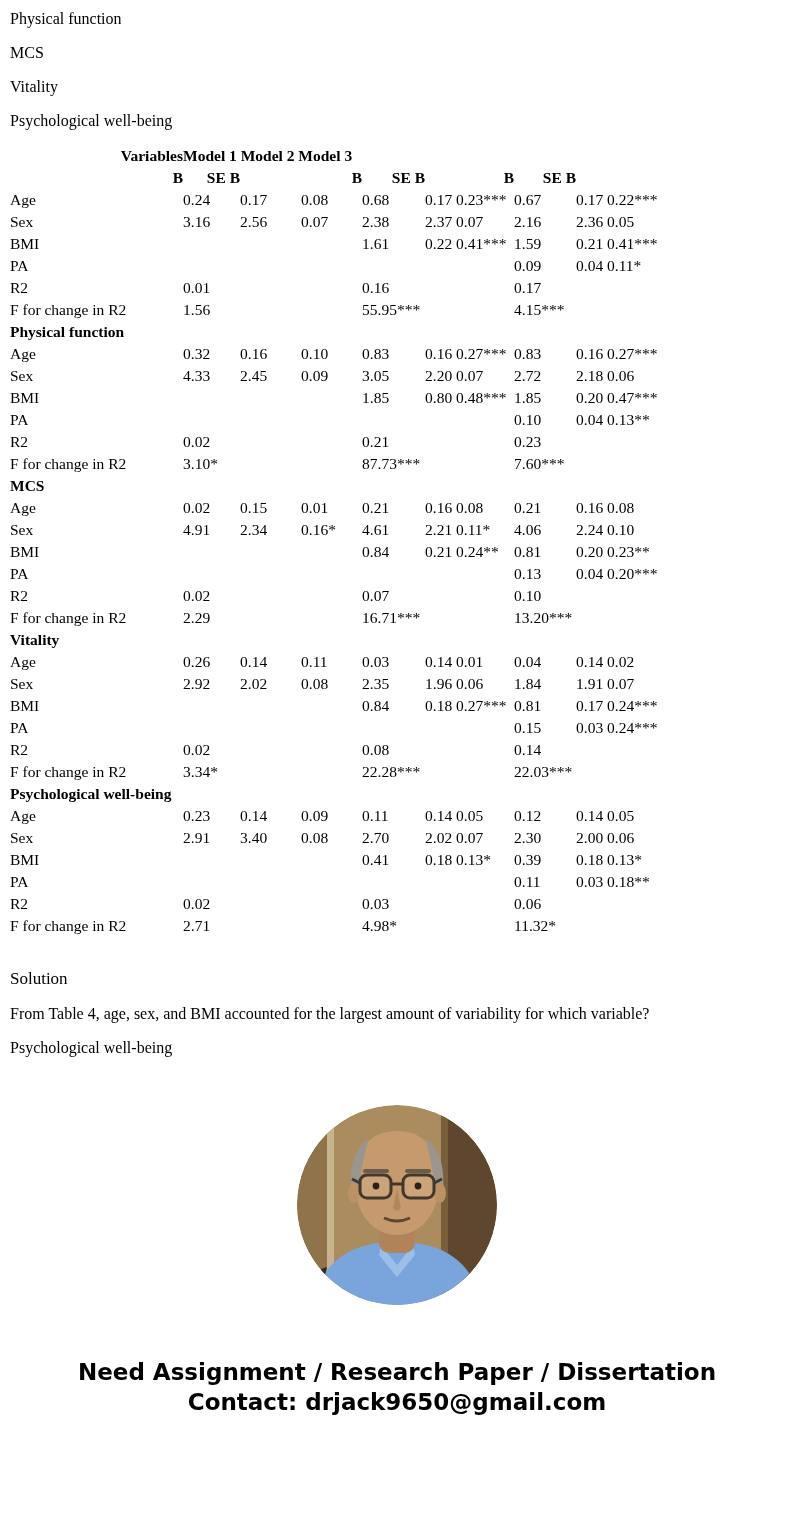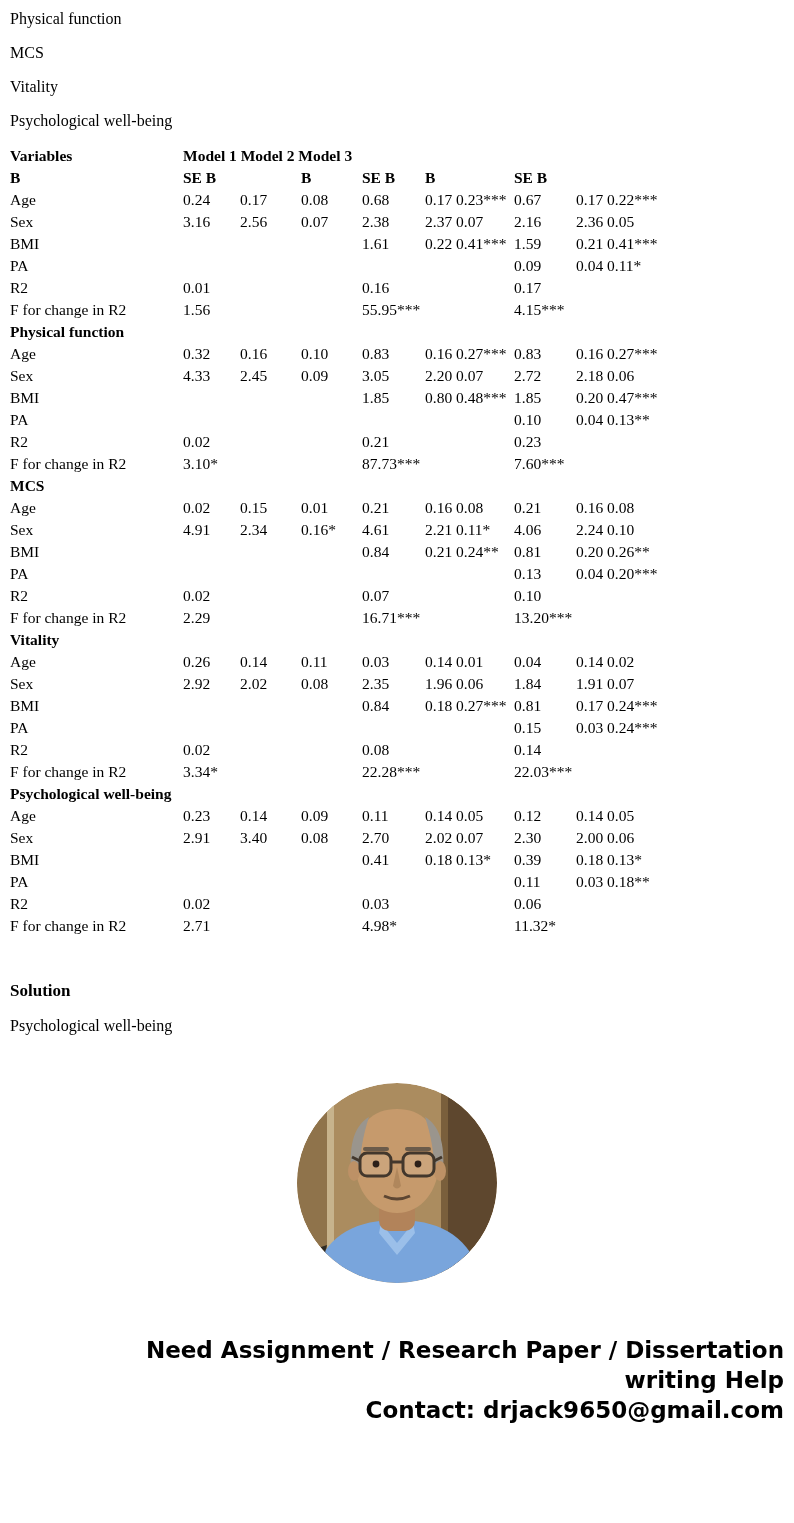--- a/index.html
+++ b/index.html
@@ -27,43 +27,43 @@
   table.reg td, table.reg th {
     height: 22px;
     padding: 0;
     vertical-align: middle;
     text-align: left;
     font-weight: normal;
     white-space: nowrap;
     overflow: visible;
   }
   table.reg th { font-weight: bold; }
-  table.reg .c-center { text-align: left; }
+  table.reg .c-center { text-align: right; }
   table.reg td.section-title { font-weight: bold; }
   .solution-heading {
     font-size: 17px;
-    font-weight: bold;
-    margin-top: 44px;
+    font-weight: normal;
+    margin-top: 32px;
     line-height: 20px;
   }
   .solution-text p {
     font-size: 16px;
     line-height: 19px;
     margin-top: 15px;
   }
   .avatar-wrap {
     width: 200px;
     height: 200px;
     margin: 48px auto 0 auto;
     border-radius: 50%;
     overflow: hidden;
   }
   .footer {
     margin-top: 52px;
-    text-align: right;
+    text-align: center;
     font-family: "DejaVu Sans", sans-serif;
     font-weight: bold;
     font-size: 23px;
     line-height: 30px;
   }
 </style>
 </head>
 <body>
 
 <div class="intro">
@@ -248,21 +248,21 @@
         <td>2.24 0.10</td>
       </tr>
       <tr>
         <td>BMI</td>
         <td></td>
         <td></td>
         <td></td>
         <td>0.84</td>
         <td>0.21 0.24**</td>
         <td>0.81</td>
-        <td>0.20 0.26**</td>
+        <td>0.20 0.23**</td>
       </tr>
       <tr>
         <td>PA</td>
         <td></td>
         <td></td>
         <td></td>
         <td></td>
         <td></td>
         <td>0.13</td>
         <td>0.04 0.20***</td>
@@ -412,20 +412,21 @@
         <td></td>
         <td>11.32*</td>
         <td></td>
       </tr>
     </tbody>
 </table>
 
 <div class="solution-heading">Solution</div>
 
 <div class="solution-text">
+  <p>From Table 4, age, sex, and BMI accounted for the largest amount of variability for which variable?</p>
   <p>Psychological well-being</p>
 </div>
 
 <div class="avatar-wrap">
   <svg width="200" height="200" viewBox="0 0 200 200" aria-hidden="true">
     <defs>
       <clipPath id="avclip">
           <circle cx="100" cy="100" r="100"></circle>
         </clipPath>
     </defs>
@@ -453,15 +454,14 @@
       <circle cx="79" cy="81" r="3.4" fill="#2c2019"></circle>
       <circle cx="121" cy="81" r="3.4" fill="#2c2019"></circle>
       <path d="M100 84 L96 103 Q100 108 104 103 Z" fill="#b0875c"></path>
       <path d="M87 113 Q100 119 113 113" stroke="#5d4632" stroke-width="3" fill="none"></path>
     </g>
   </svg>
 </div>
 
 <div class="footer">
   <div>Need Assignment / Research Paper / Dissertation</div>
-  <div>writing Help</div>
   <div>Contact: drjack9650@gmail.com</div>
 </div>
 
 </body></html>

